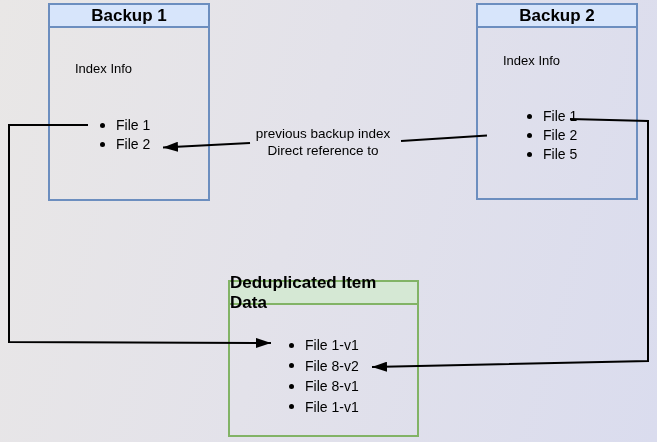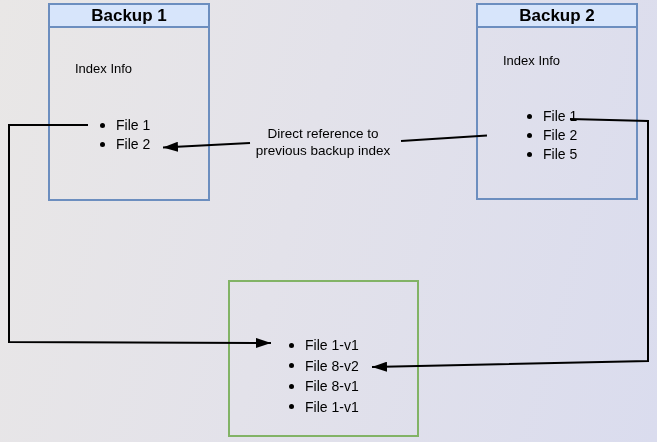--- a/index.html
+++ b/index.html
@@ -96,31 +96,32 @@
     <div class="box-header">Backup 2</div>
     <div class="subtitle" style="left:25px; top:48px;">Index Info</div>
     <ul class="filelist" id="backup2-list" style="left:65px; top:102px;">
         <li><span class="bullet"></span><span>File 1</span></li>
         <li><span class="bullet"></span><span>File 2</span></li>
         <li><span class="bullet"></span><span>File 5</span></li>
       </ul>
   </div>
 
   <div class="box green" style="left:228px; top:280px; width:191px; height:157px;">
+    <div class="box-header">Deduplicated Item Data</div>
     <ul class="filelist" id="dedup-list" style="left:67px; top:53px;margin-left:8px;">
         <li><span class="bullet"></span><span>File 1-v1</span></li>
         <li><span class="bullet"></span><span>File 8-v2</span></li>
         <li><span class="bullet"></span><span>File 8-v1</span></li>
         <li><span class="bullet"></span><span>File 1-v1</span></li>
       </ul>
   </div>
 
   <div class="annotation" style="left:243px; top:125px; width:160px;">
+    <div>previous backup index</div>
     <div>Direct reference to</div>
-    <div>previous backup index</div>
   </div>
 
   <svg id="connectors" width="657" height="442" viewBox="0 0 657 442">
     <defs>
       <marker id="arrowhead" markerUnits="userSpaceOnUse" markerWidth="15" markerHeight="10" refX="15" refY="5" orient="auto">
         <path d="M0,0 L15,5 L0,10 Z"></path>
       </marker>
     </defs>
     <path class="connector" d="M 88 125 L 9 125 L 9 342 L 271 343" marker-end="url(#arrowhead)"></path>
     <path class="connector" d="M 570 119 L 648 121 L 648 361 L 372 367" marker-end="url(#arrowhead)"></path>

